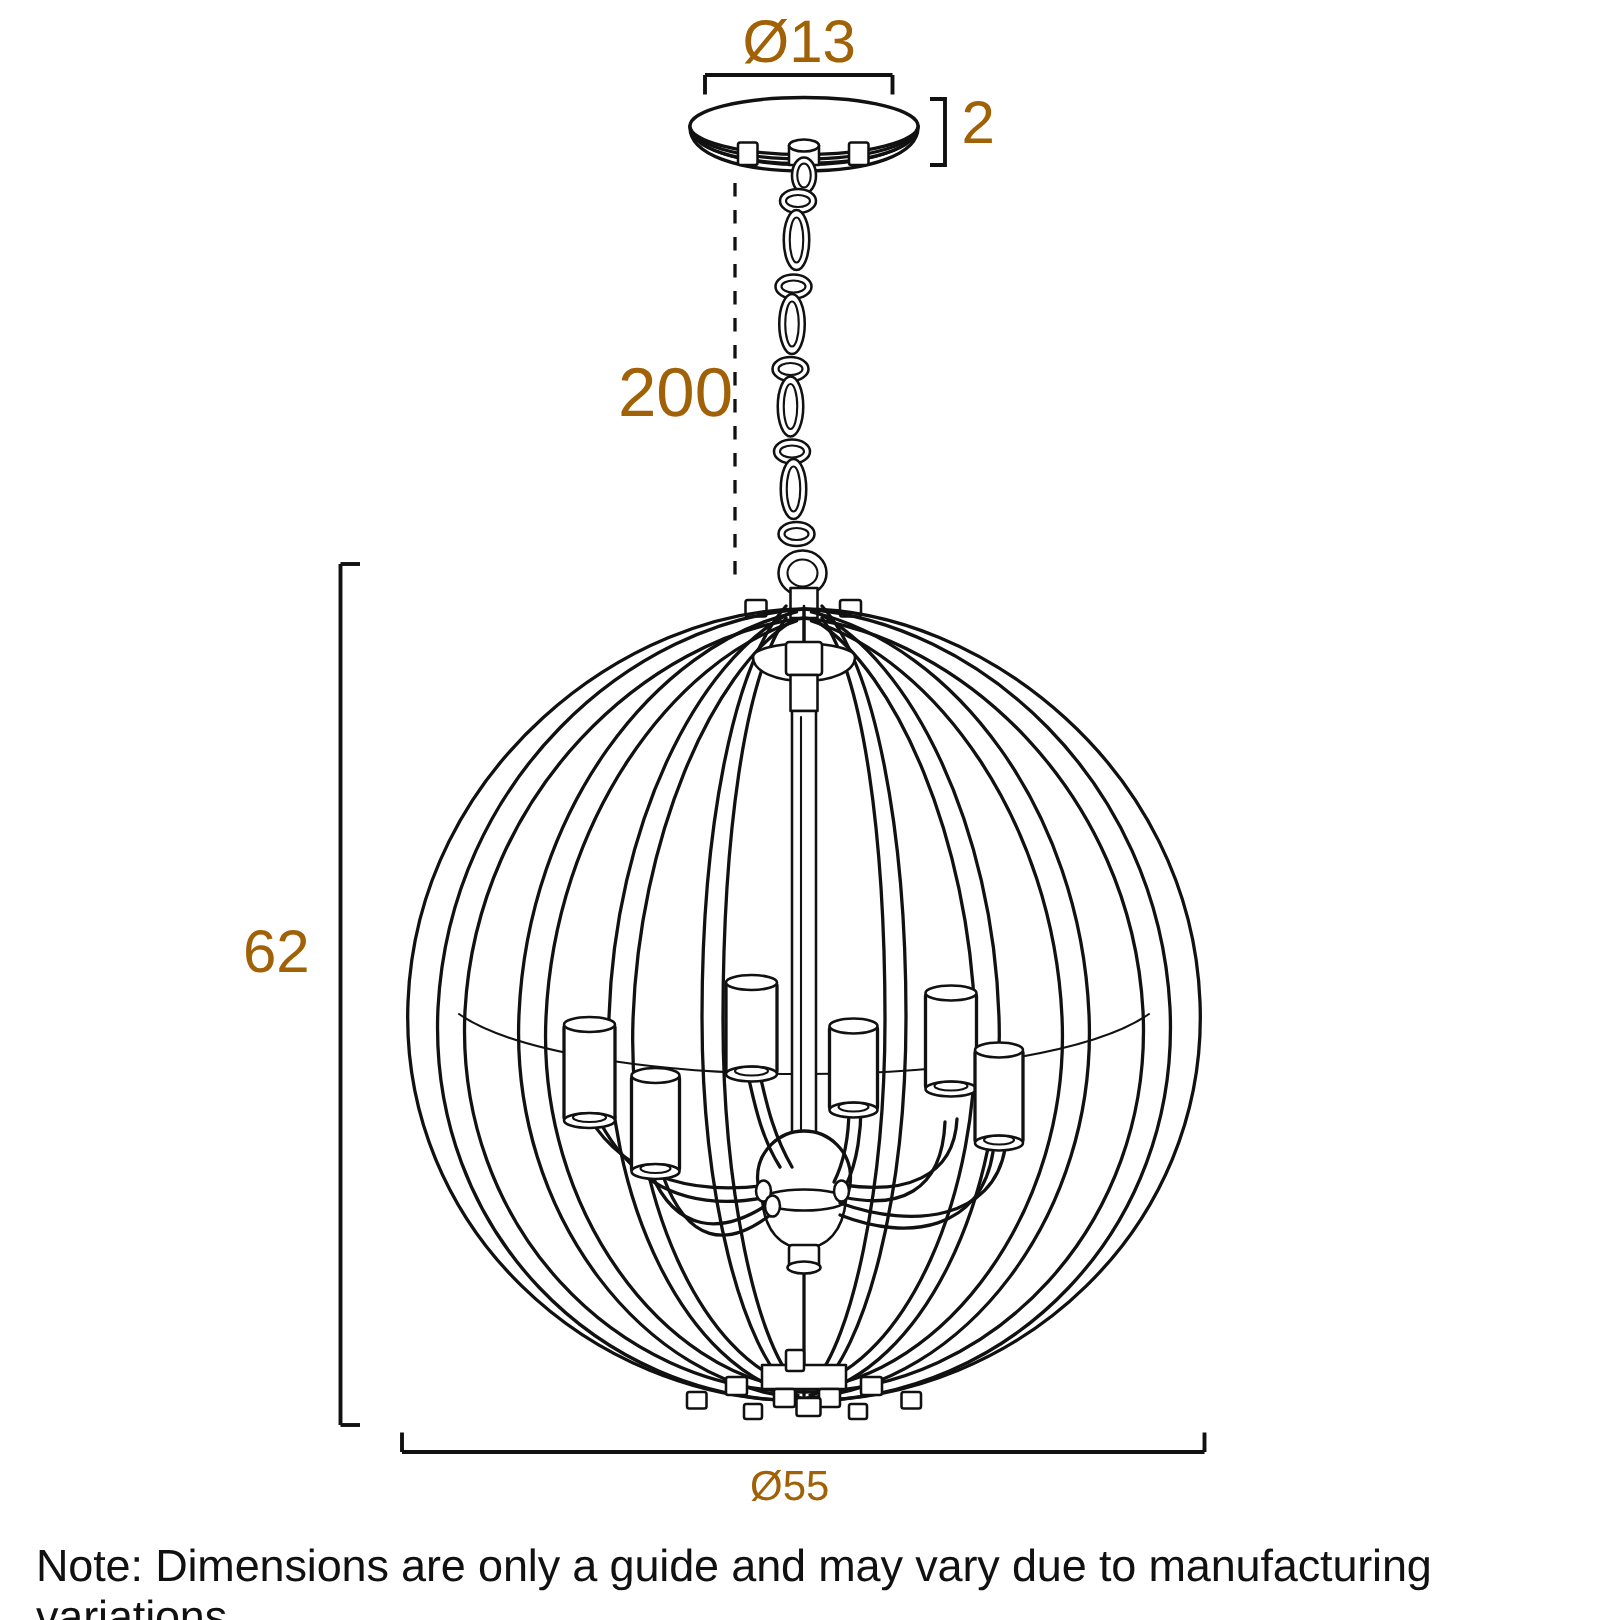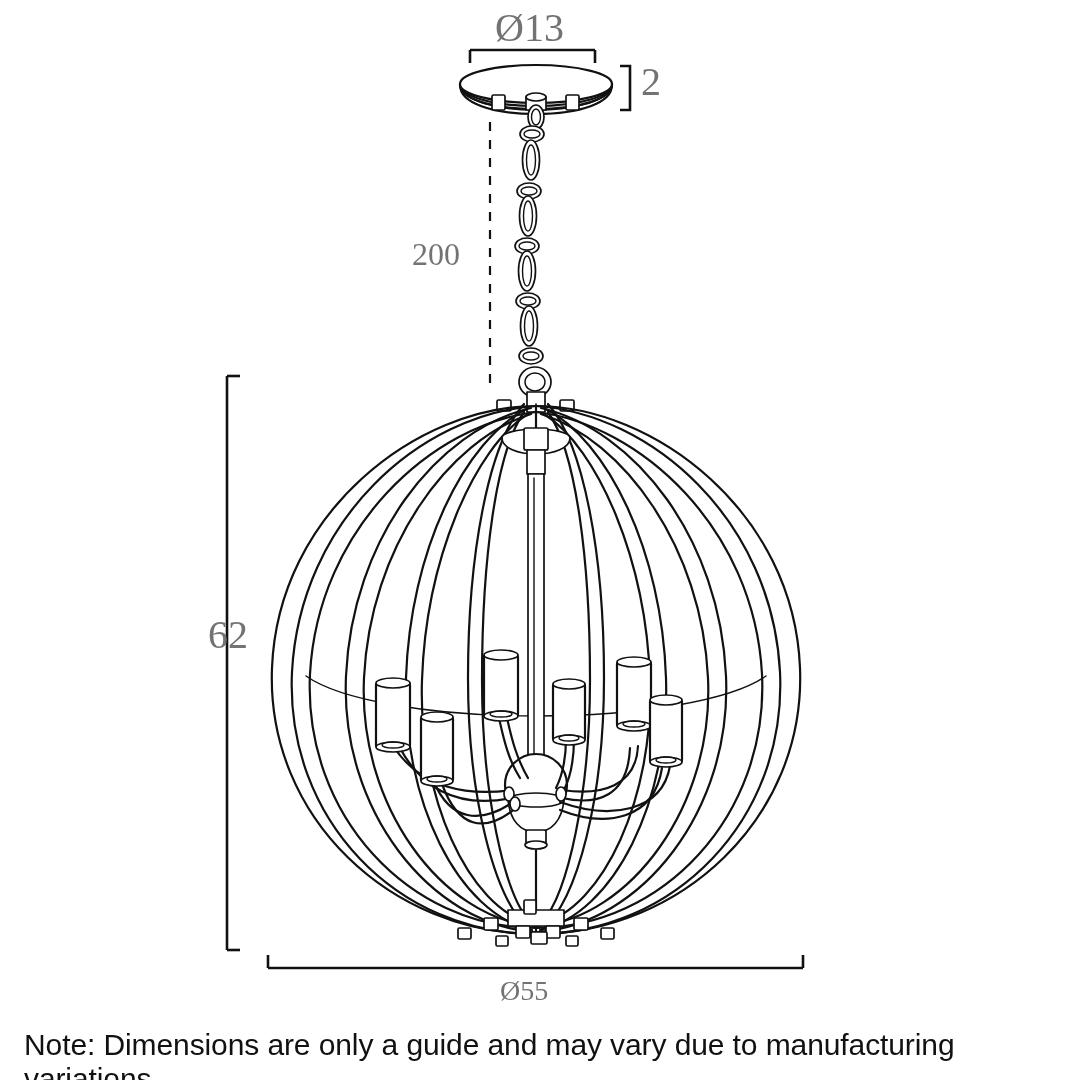--- a/index.html
+++ b/index.html
@@ -22,29 +22,29 @@
   }
   svg#drawing {
     position: absolute;
     left: 0;
     top: 0;
     width: 1080px;
     height: 1080px;
   }
   .dim-text {
     position: absolute;
-    font-family: Liberation Serif, serif;
-    color: #737373;
+    font-family: Liberation Sans, sans-serif;
+    color: #a16207;
     white-space: nowrap;
     line-height: 1;
   }
   #dim-d13-label { left: 495px; top: 8px;  font-size: 40px; }
   #dim-2-label   { left: 641px; top: 62px; font-size: 40px; }
-  #dim-200-label { left: 412px; top: 238px; font-size: 32px; }
-  #dim-62-label  { left: 162px; top: 615px; font-size: 40px; margin-left: 46px; }
+  #dim-200-label { left: 412px; top: 238px; font-size: 46px; }
+  #dim-62-label  { left: 162px; top: 615px; font-size: 40px; }
   #dim-d55-label { left: 500px; top: 977px; font-size: 28px; }
   #note-text {
     position: absolute;
     left: 24px;
     top: 1028px;
     font-size: 30px;
     letter-spacing: -0.1px;
   }
 </style>
 </head>

